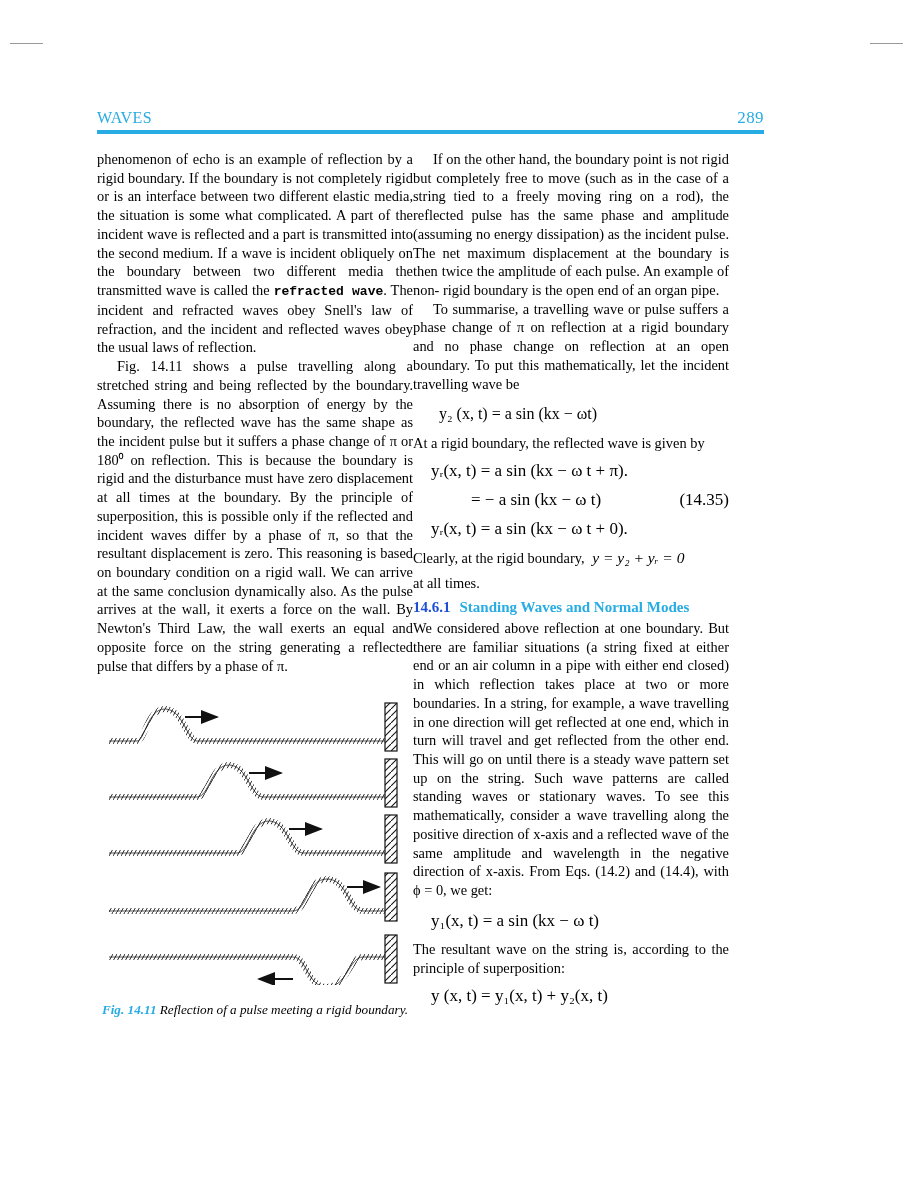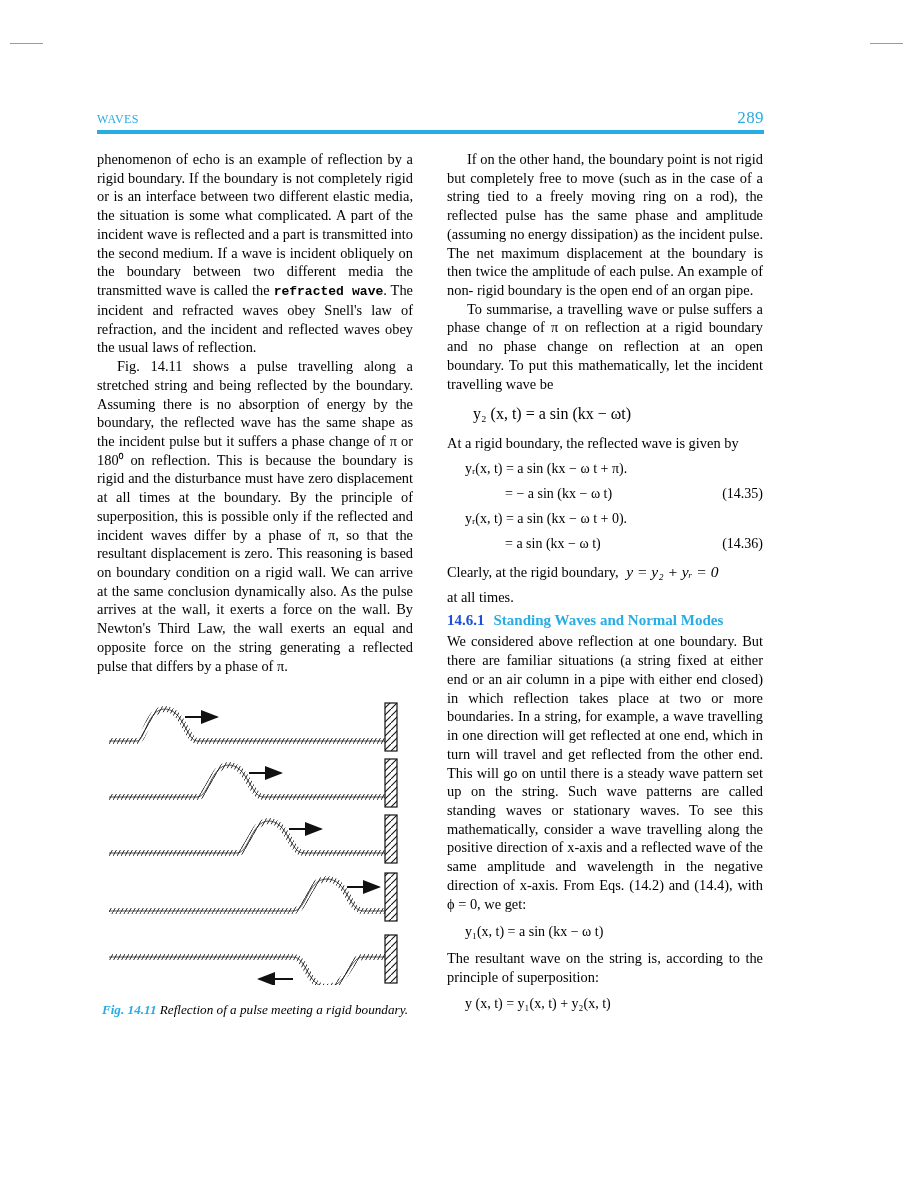--- a/index.html
+++ b/index.html
@@ -38,38 +38,37 @@
     display: flex;
     justify-content: space-between;
     align-items: baseline;
     font-size: 12.5px;
     letter-spacing: 0.4px;
   }
   .runhead .rh-title {
     color: #27ace3;
     font-family: "Liberation Serif", serif;
     font-weight: 400;
-    font-size: 12px;
+    font-size: 16px;
   }
   .runhead .rh-page {
     color: #27ace3;
     font-size: 17px;
   }
   .rule {
     margin-top: 2px;
     height: 4px;
     background: #27ace3;
     width: 100%;
   }
 
   
   .columns {
     margin-top: 16px;
     display: flex;
-    gap: 34px;
   }
   .col {
     width: 316px;
   }
 
   p.body {
     margin: 0;
     font-size: 14.4px;
     line-height: 1.30;
     text-align: justify;
@@ -80,21 +79,21 @@
 
   .bold-mono {
     font-family: "Liberation Mono", "DejaVu Sans Mono", monospace;
     font-weight: bold;
     font-size: 13px;
   }
 
   
   .eq {
     font-family: "Liberation Serif", serif;
-    font-size: 14px;
+    font-size: 17px;
     line-height: 1.3;
     margin: 7px 0 7px 0;
     position: relative;
     white-space: nowrap;
   }
   .eq .num {
     position: absolute;
     right: 0;
     font-style: normal;
   }
@@ -235,24 +234,20 @@
       <div class="eq eq-indent">yᵣ(x, t) = a sin (kx − ω t + π).</div>
 
       <div class="eq eq-indent2">
         <span>= − a sin (kx − ω t)</span>
         <span class="num">(14.35)</span>
       </div>
 
 
       <div class="eq eq-indent">yᵣ(x, t) = a sin (kx − ω t + 0).</div>
 
-      <div class="eq eq-indent2">
-        <span>= a sin (kx − ω t)</span>
-        <span class="num">(14.36)</span>
-      </div>
 
       <p class="body" style="margin-top:8px">
         <span>Clearly, at the rigid boundary,</span>
         <span style="font-size:15.5px;font-style:italic;padding-left:4px">y = y₂ + yᵣ = 0</span>
       </p>
       <p class="body" style="margin-top:6px">at all times.</p>
 
       <div class="sec-head">
         <span class="secnum">14.6.1</span><span class="sectext">Standing Waves and Normal Modes</span>
       </div>

